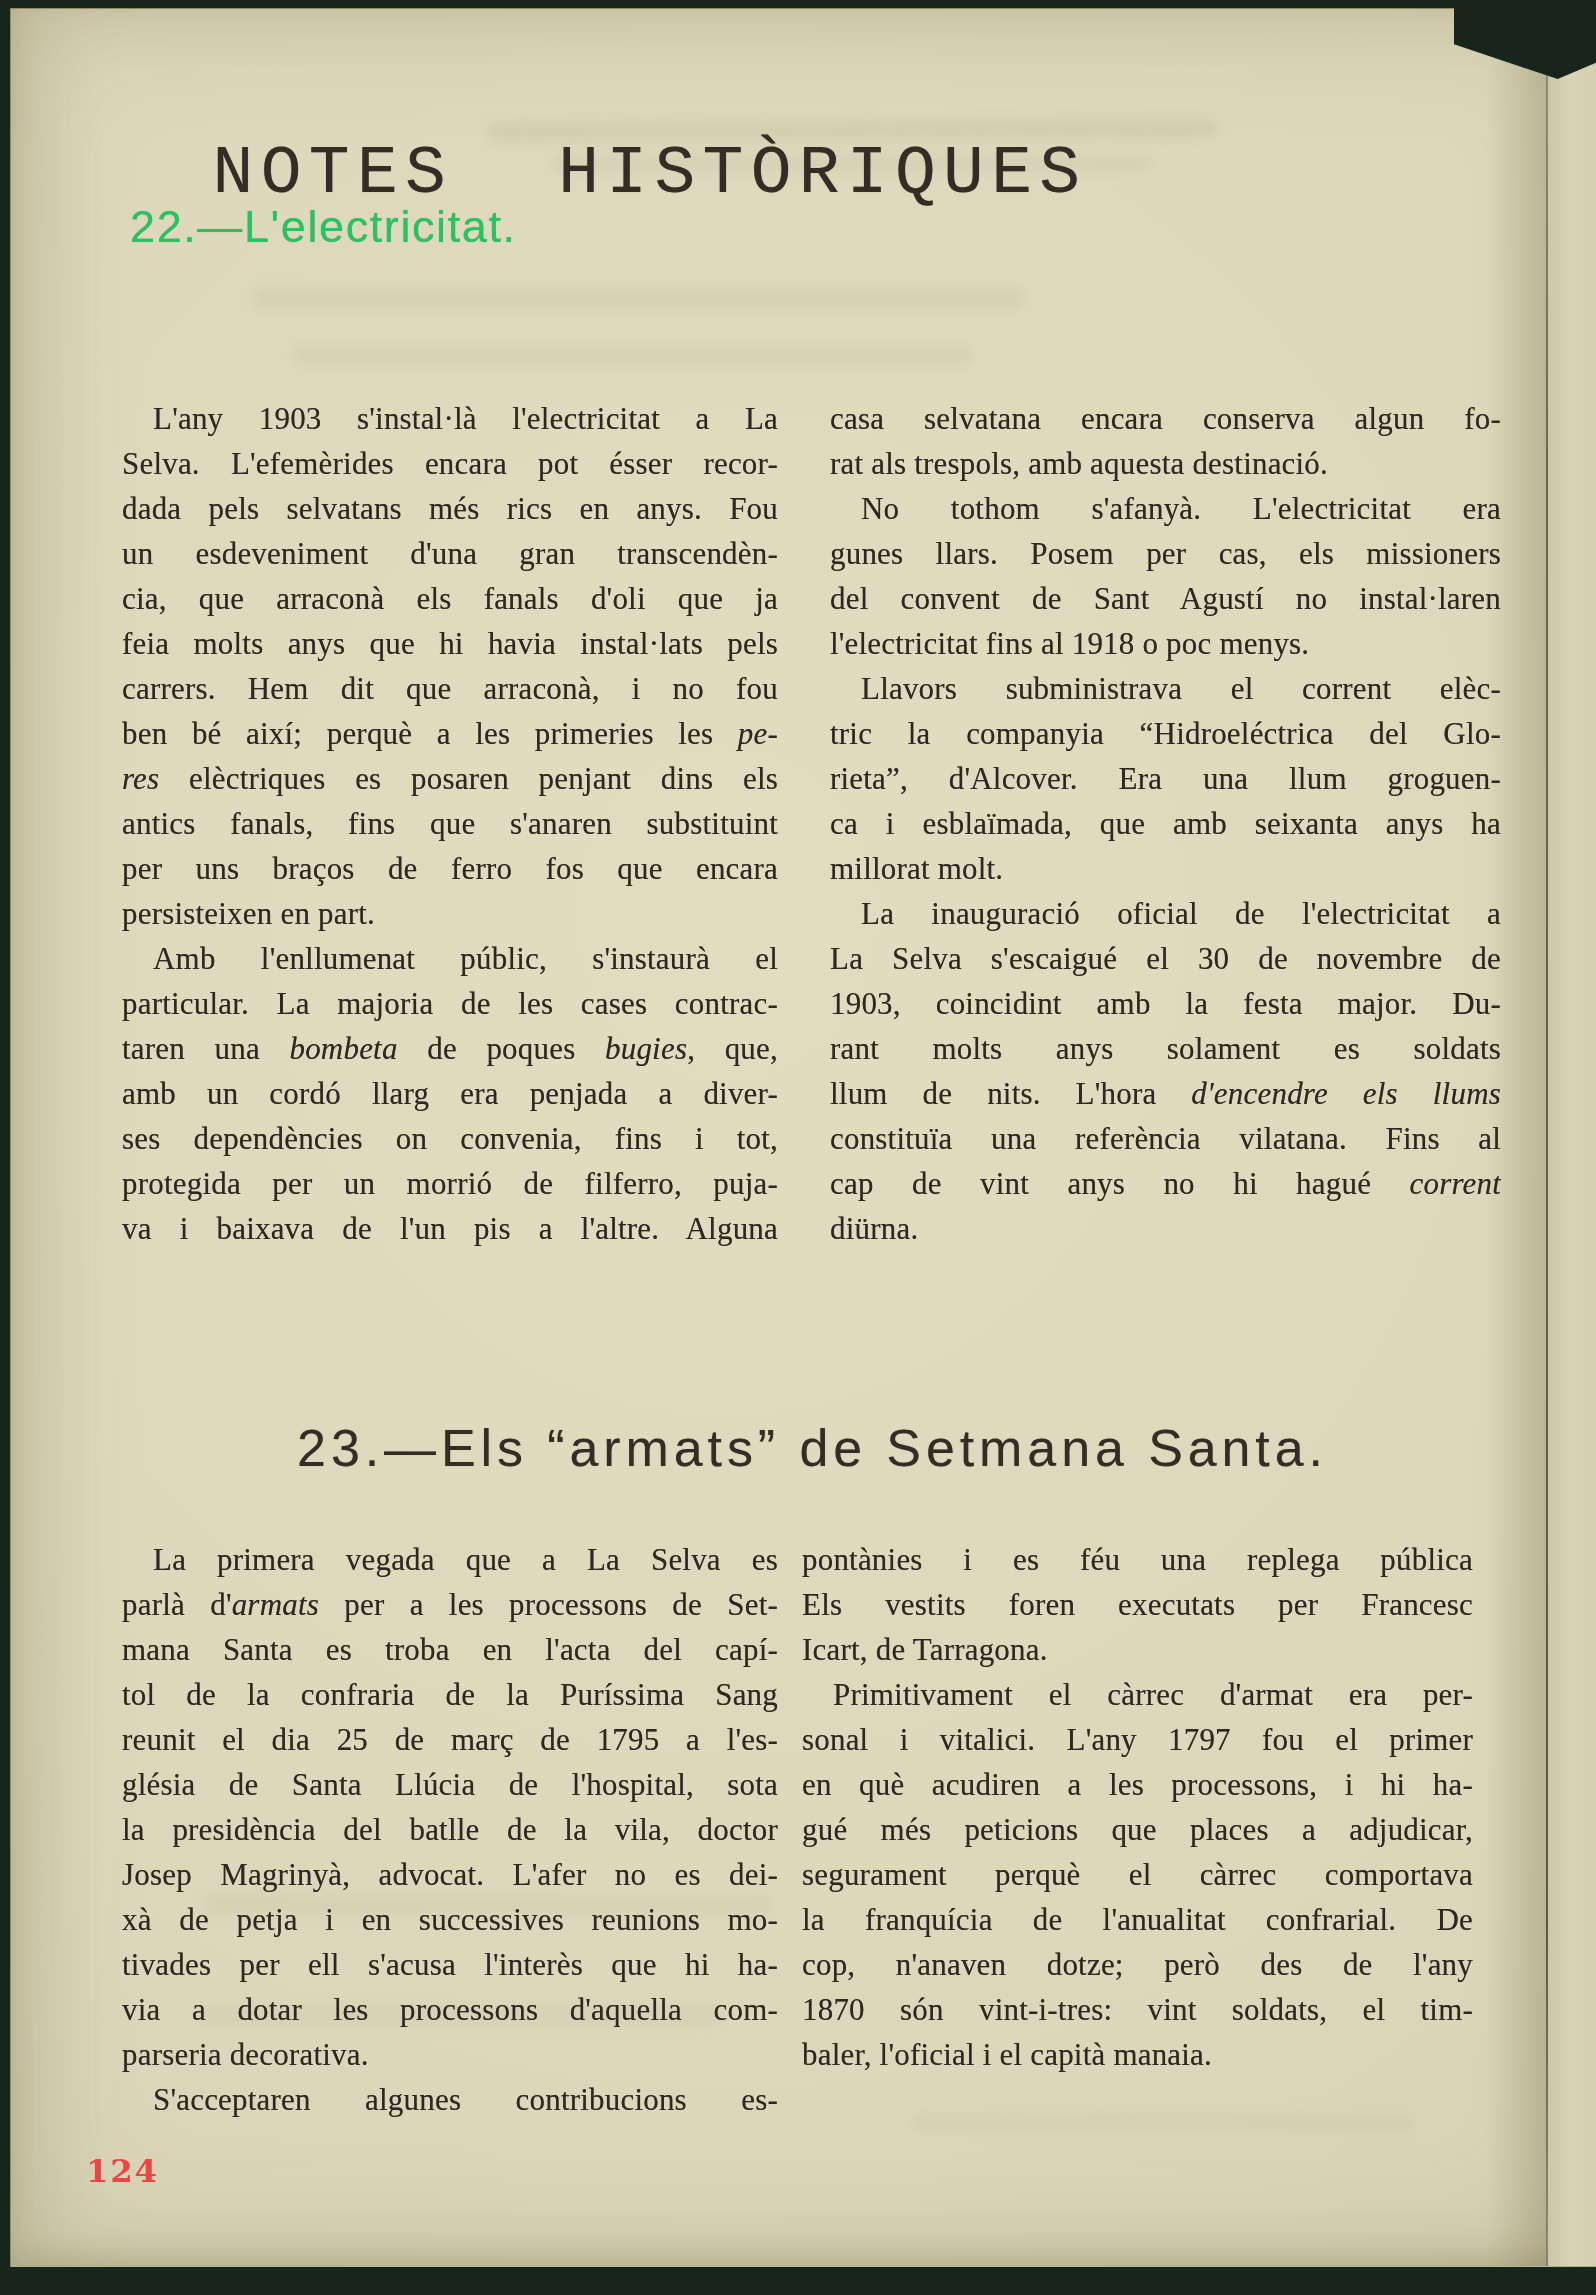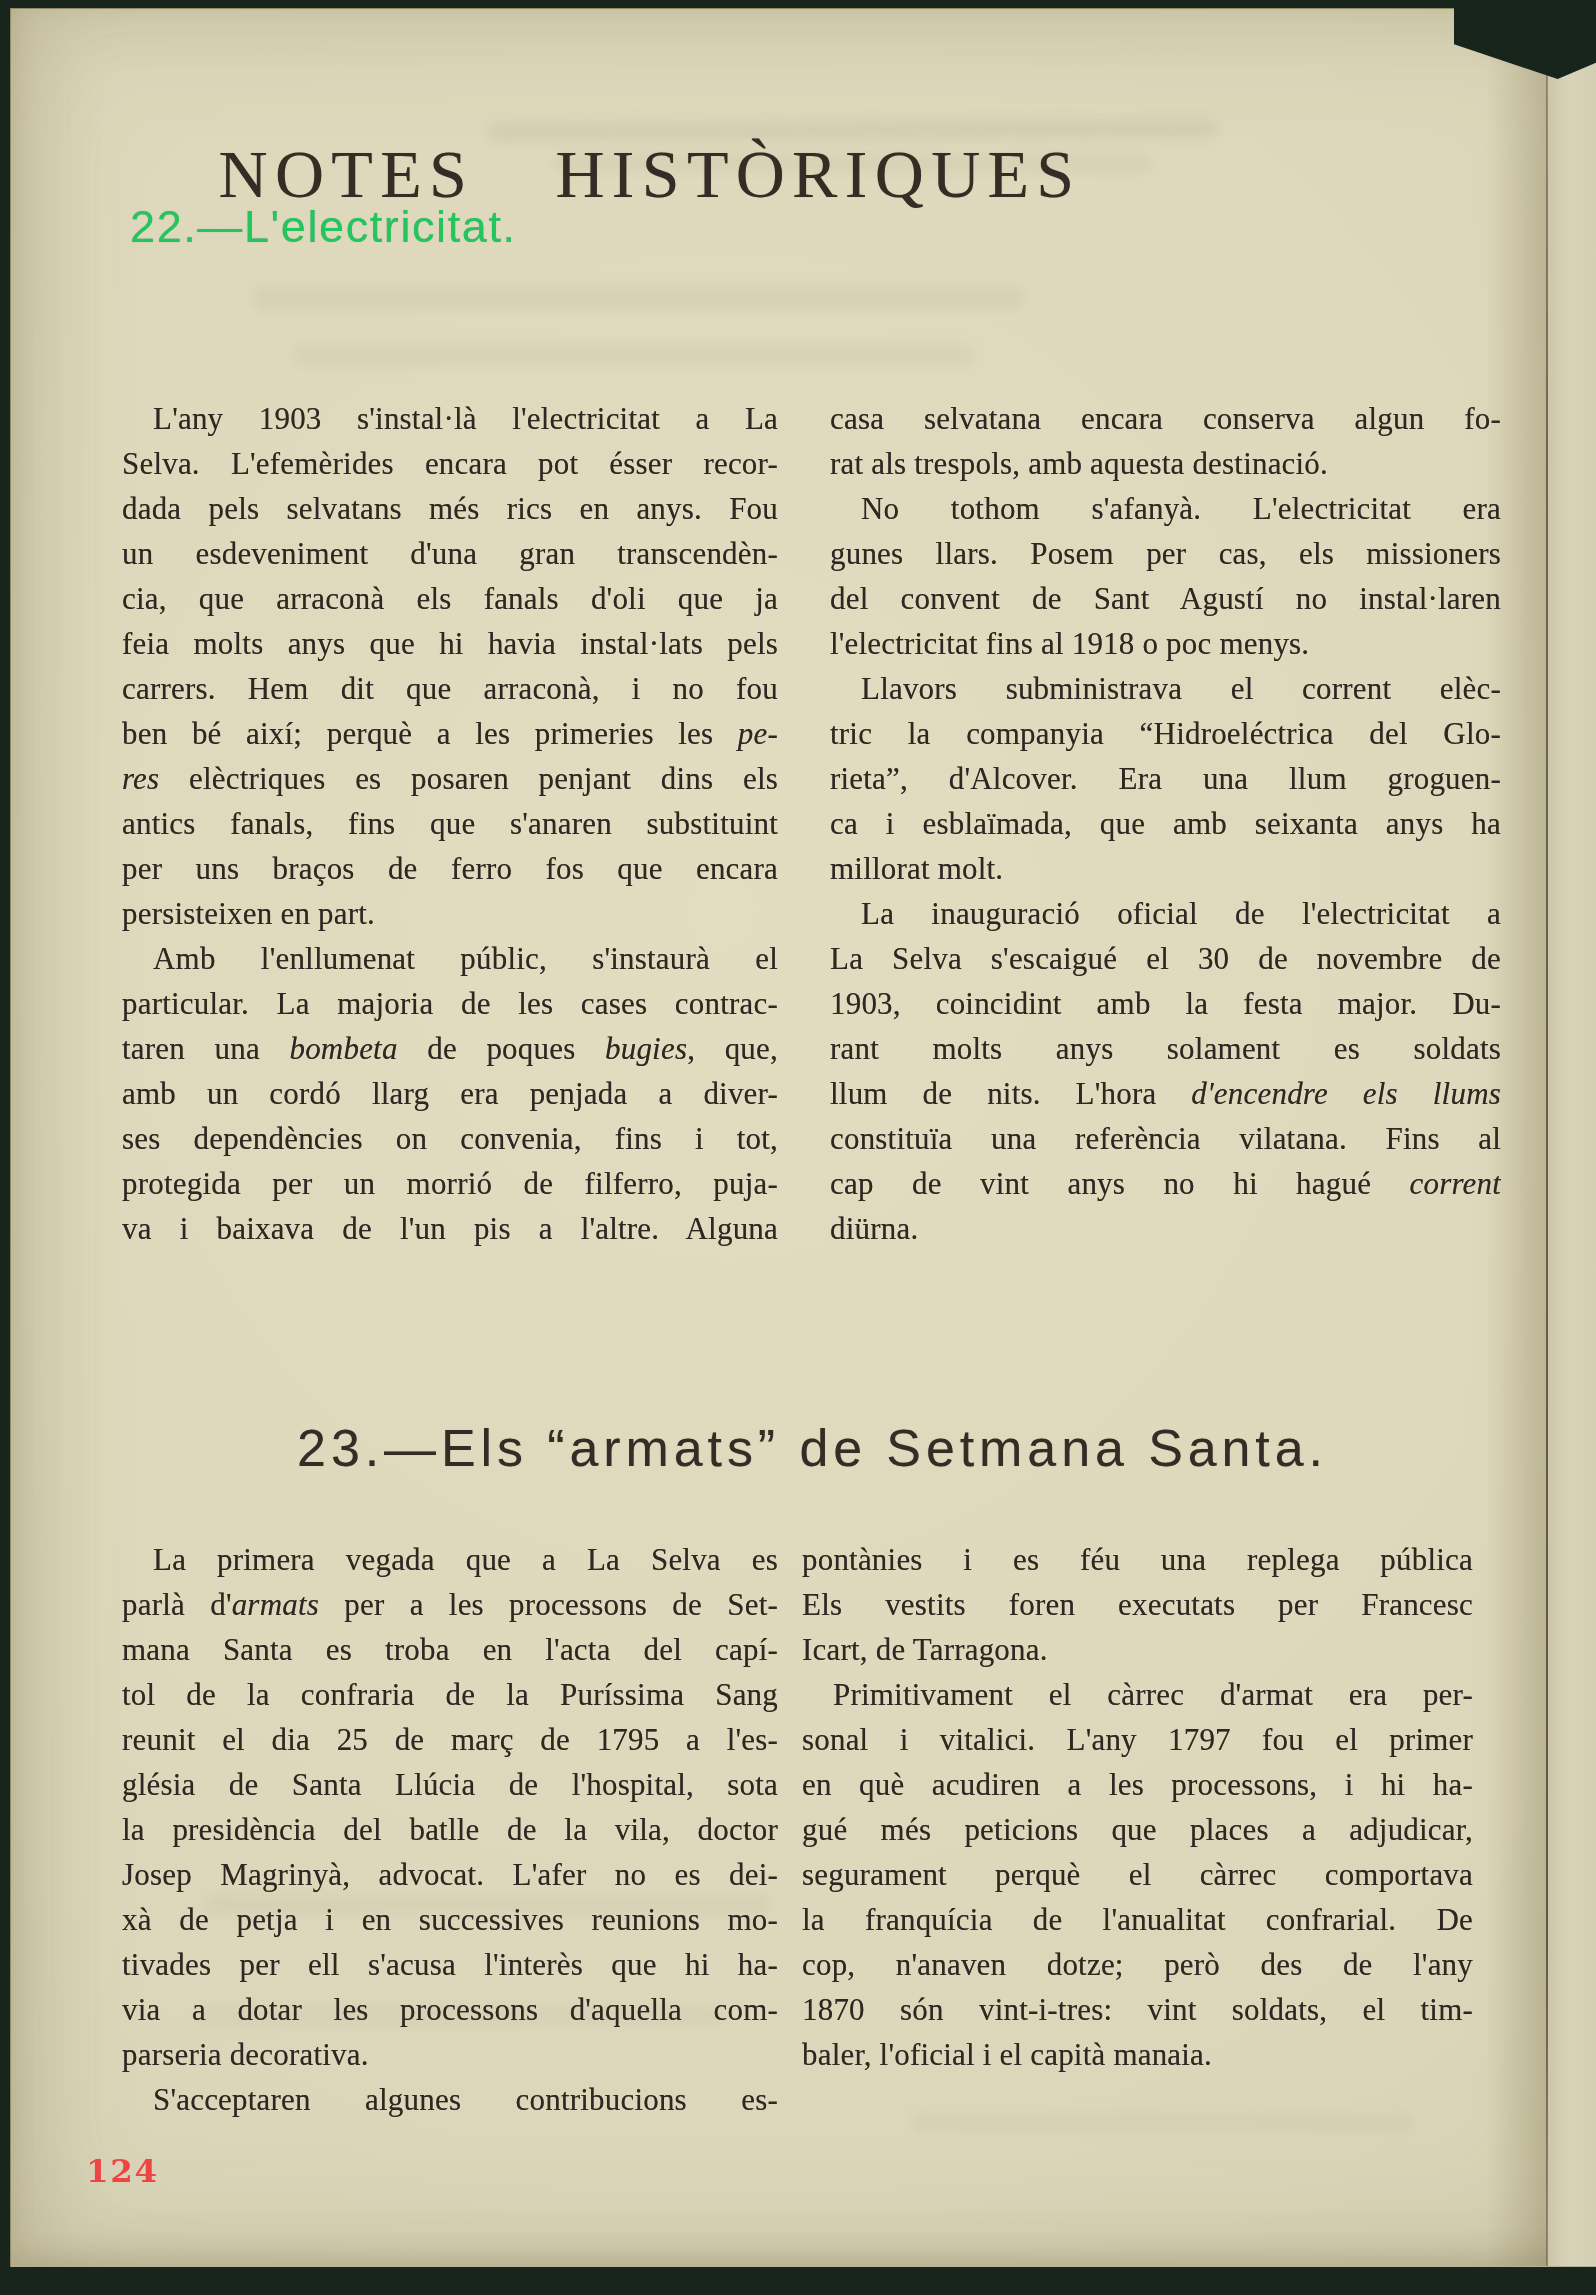--- a/index.html
+++ b/index.html
@@ -30,21 +30,21 @@
   }
   .gutter-notch{
     position:absolute;left:1454px;top:8.1px;width:142px;height:71px;
     background:#18251c;
     clip-path:polygon(0 0,100% 0,100% 77%,73% 100%,0 51%);
   }
   
   .page-title{
     position:absolute;left:122px;top:89px;width:1056px;
     text-align:center;
-    font-family:Liberation Serif, serif;font-weight:400;
+    font-family:Liberation Mono, monospace;font-weight:400;
     font-size:68px;letter-spacing:7.3px;word-spacing:57px;
     color:#332d26;text-shadow:0 0 0.8px rgba(51,45,38,.4);
     white-space:nowrap;
   }
   .h22{
     position:absolute;left:130px;top:164px;width:812px;
     text-align:left;
     font-family:"Liberation Sans", sans-serif;font-weight:400;
     font-size:45px;letter-spacing:1.6px;color:#22c55e;
     text-shadow:0 0 0.8px rgba(51,45,38,.35);white-space:nowrap;

